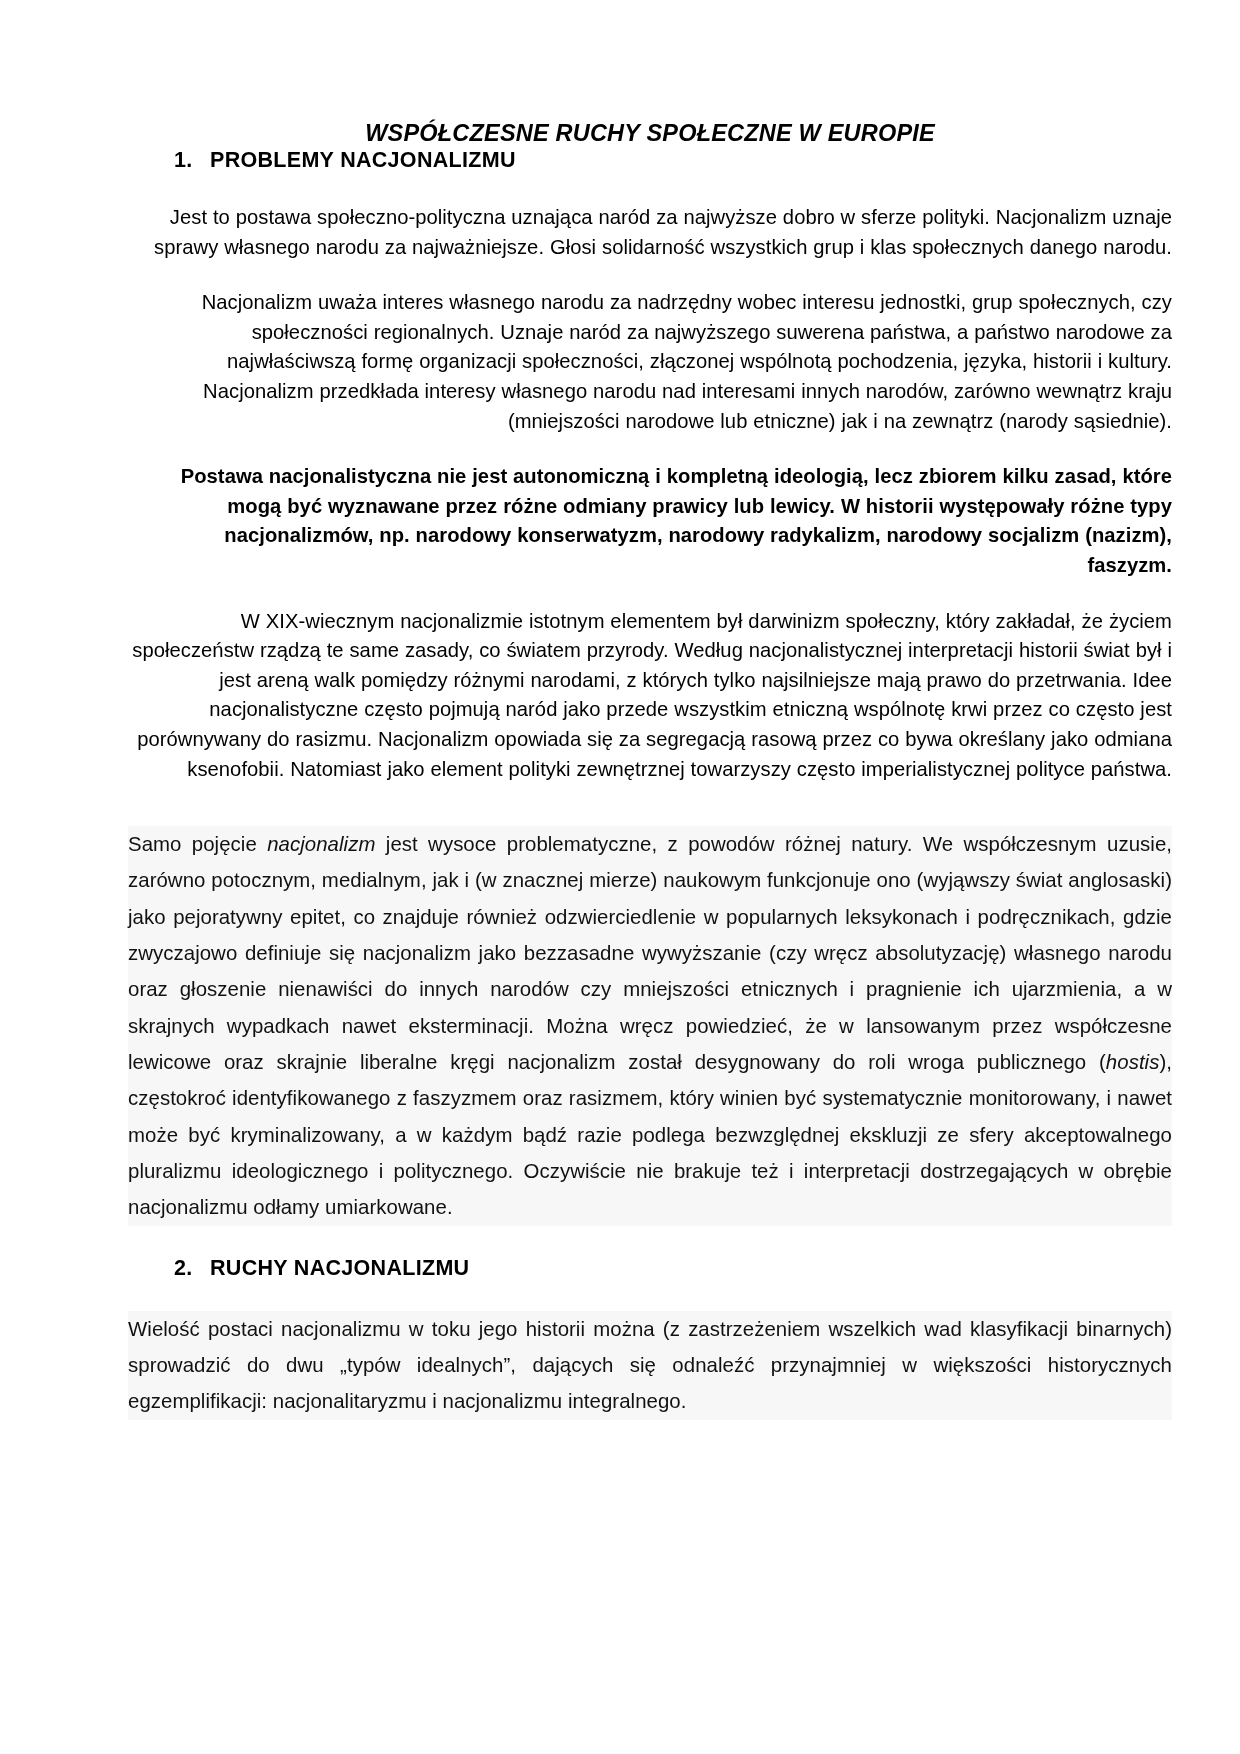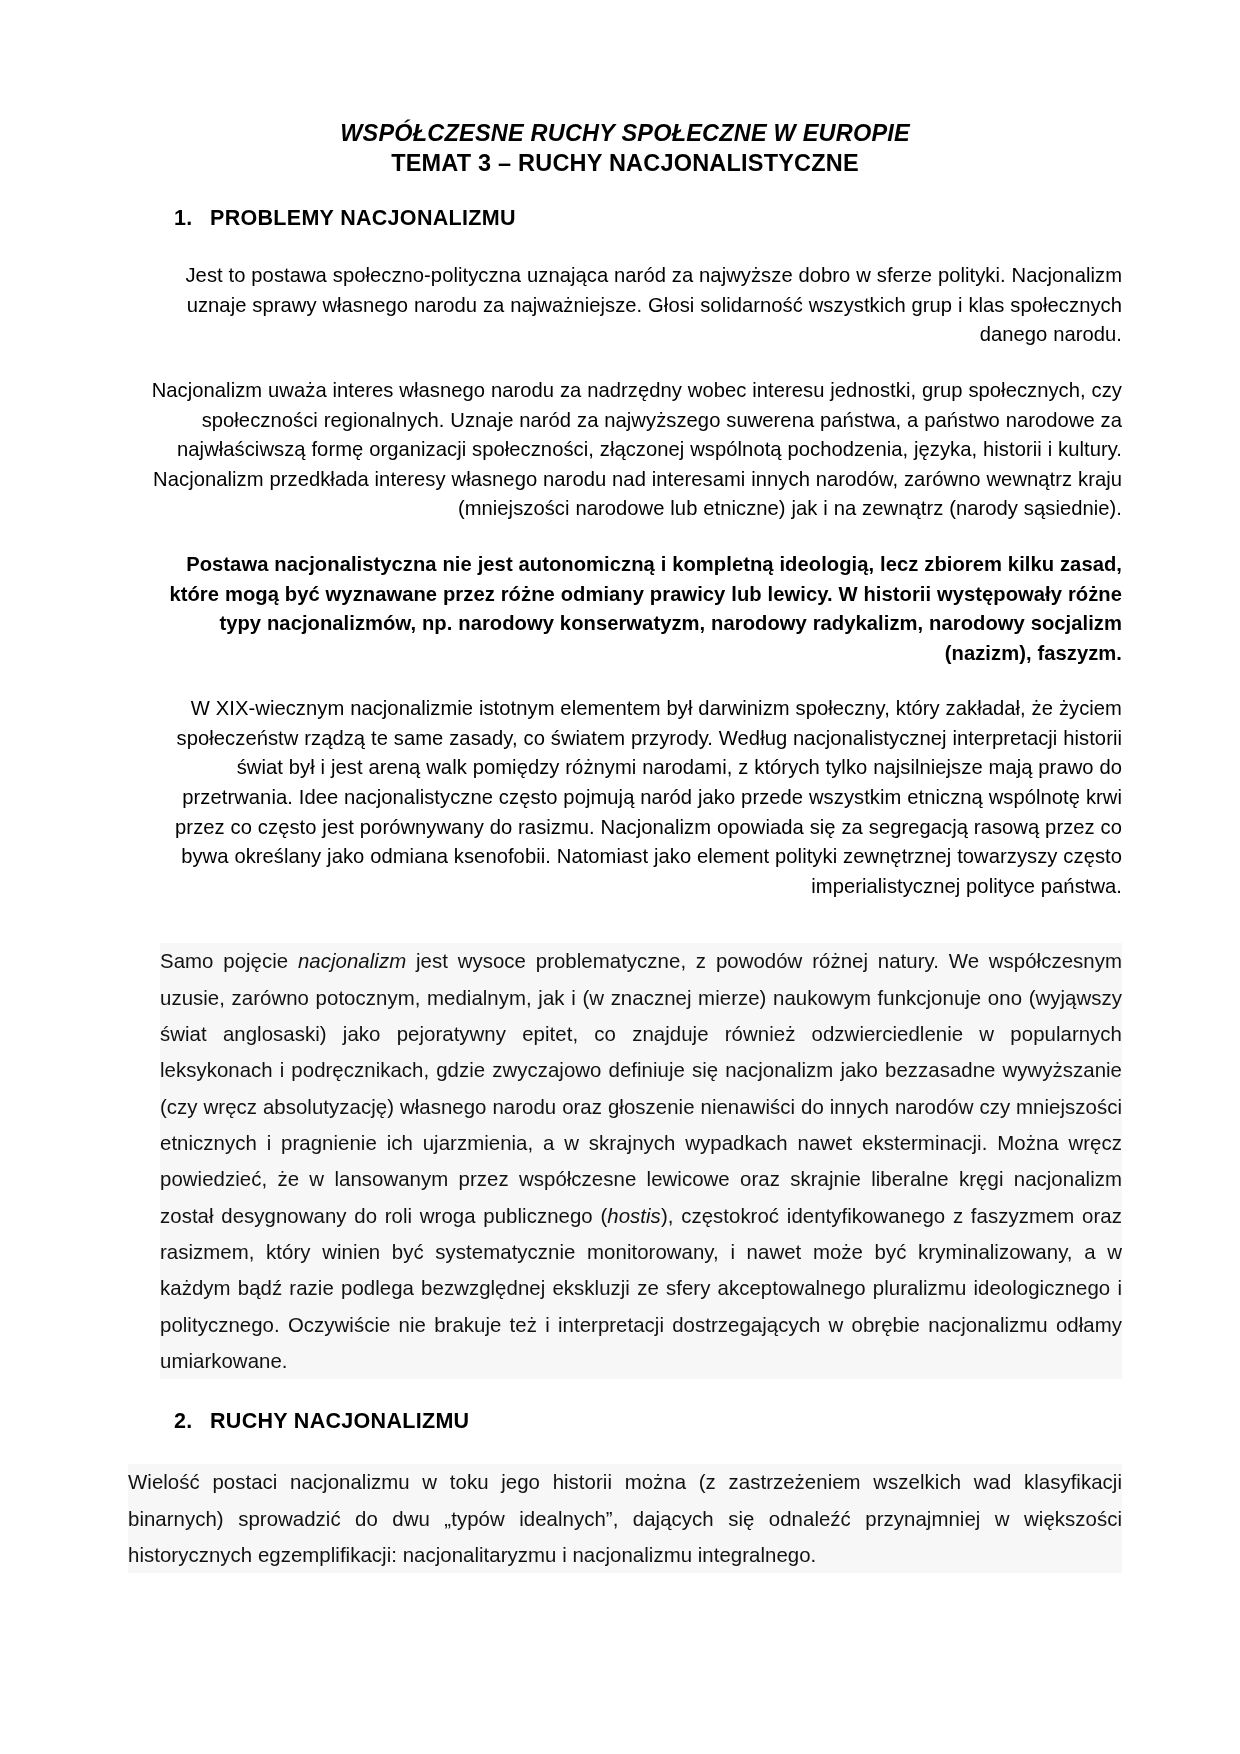--- a/index.html
+++ b/index.html
@@ -12,21 +12,21 @@
     height: 1754px;
     font-family: "Liberation Sans", sans-serif;
     color: #000000;
     -webkit-font-smoothing: antialiased;
   }
   .page {
     position: relative;
     width: 1240px;
     height: 1754px;
     box-sizing: border-box;
-    padding: 118px 118px 0 128px;
+    padding: 118px 68px 0 128px;
     background: #ffffff;
   }
 
   
   .doc-title {
     text-align: center;
     font-weight: bold;
     font-style: italic;
     font-size: 23.5px;
     letter-spacing: 0.2px;
@@ -80,34 +80,32 @@
     line-height: 1.78;
     margin: 0 0 6px 0;
     text-align: justify;
     text-justify: inter-word;
     background: #f7f7f7;
     color: #111111;
     letter-spacing: 0.05px;
   }
   .para-justified.last {
     margin-bottom: 30px;
-    margin-left: 32px;
   }
   .spacer-sm { height: 16px; }
 
   i, .it { font-style: italic; }
 </style>
 </head>
 <body>
 
 <div class="page">
 
   <h1 class="doc-title">WSPÓŁCZESNE RUCHY SPOŁECZNE W EUROPIE</h1>
 
-  <h2 class="doc-subtitle">TEMAT 3 – RUCHY NACJONALISTYCZNE</h2>
 
   <div class="section-heading">
     <span class="num">1.</span>
     <span class="txt">PROBLEMY NACJONALIZMU</span>
   </div>
 
   <p class="para">Jest to postawa społeczno-polityczna uznająca naród za najwyższe dobro w sferze polityki. Nacjonalizm uznaje sprawy własnego narodu za najważniejsze. Głosi solidarność wszystkich grup i klas społecznych danego narodu.</p>
 
   <p class="para">Nacjonalizm uważa interes własnego narodu za nadrzędny wobec interesu jednostki, grup społecznych, czy społeczności regionalnych. Uznaje naród za najwyższego suwerena państwa, a państwo narodowe za najwłaściwszą formę organizacji społeczności, złączonej wspólnotą pochodzenia, języka, historii i kultury. Nacjonalizm przedkłada interesy własnego narodu nad interesami innych narodów, zarówno wewnątrz kraju (mniejszości narodowe lub etniczne) jak i na zewnątrz (narody sąsiednie).</p>
 

